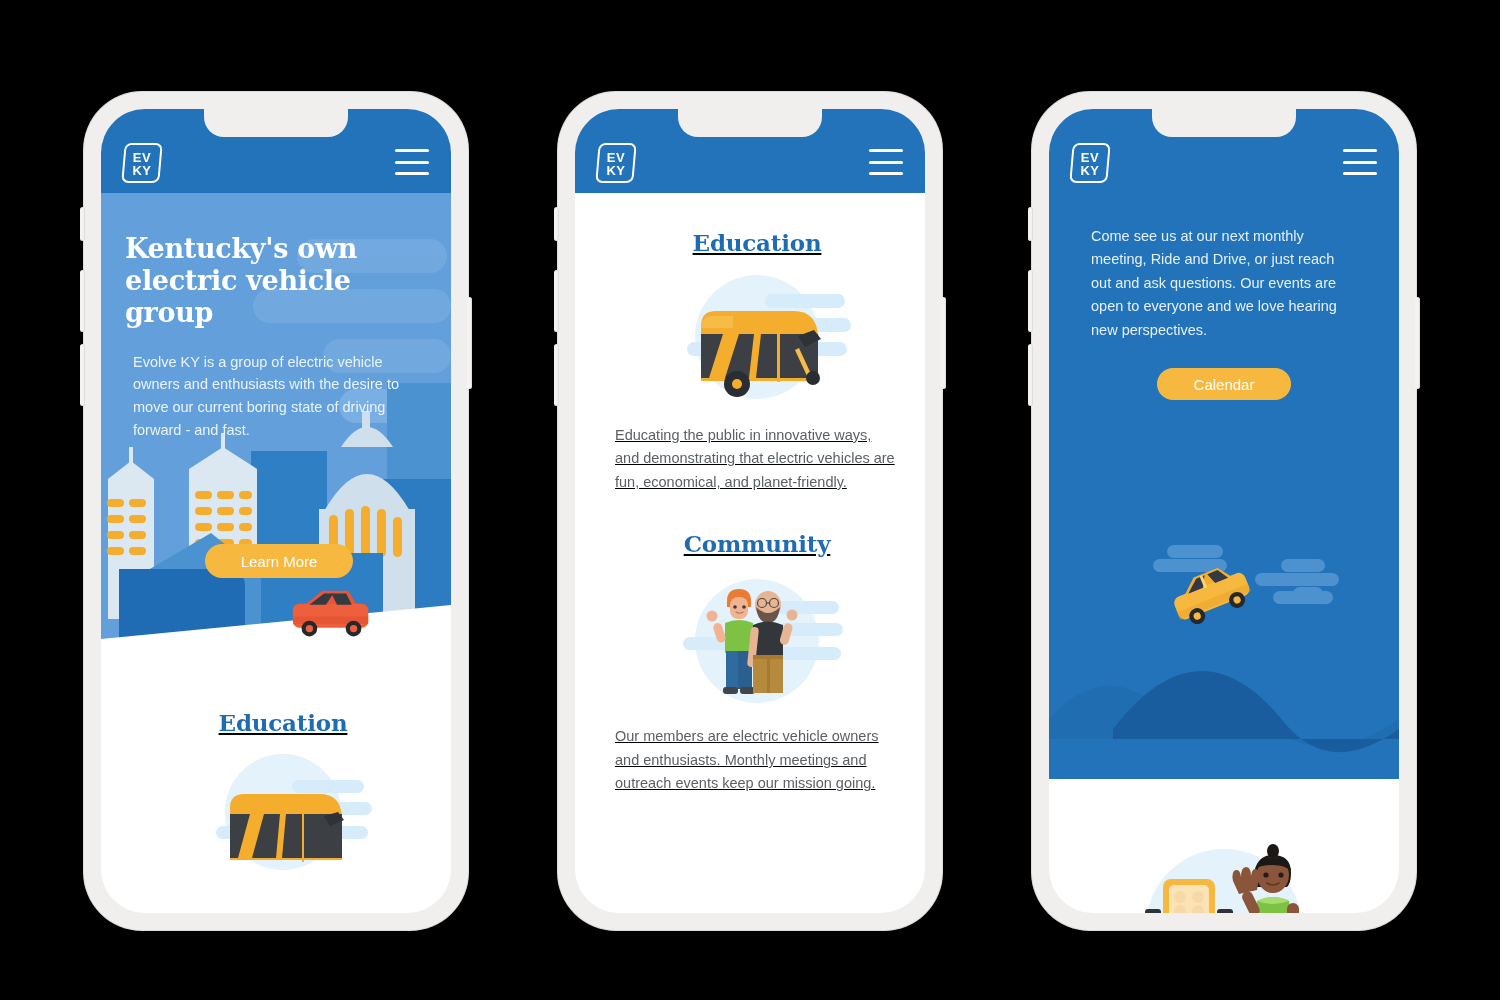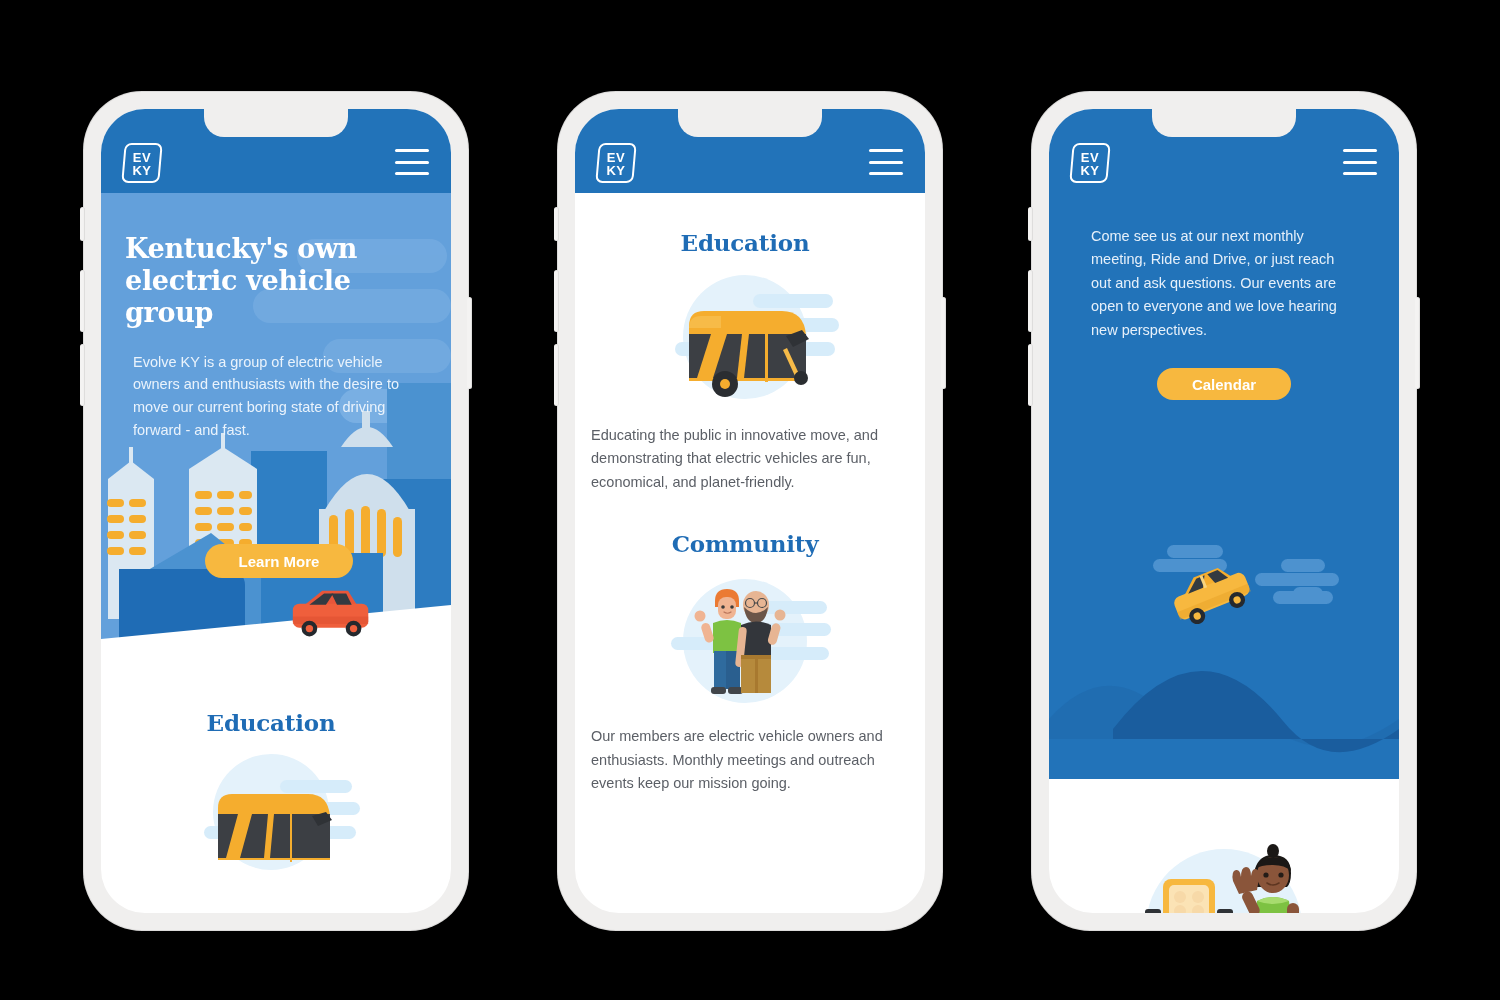--- a/index.html
+++ b/index.html
@@ -54,33 +54,33 @@
     position:relative;z-index:6;margin:0;padding:40px 24px 0 24px;
     color:#fff;font-family:"DejaVu Serif", serif;font-weight:bold;
     font-size:27px;line-height:1.18;letter-spacing:-.3px;
   }
   .hero1 p{
     position:relative;z-index:6;margin:8px;padding:14px 24px 0 24px;
     color:#eaf3fc;font-size:14.5px;line-height:1.58;
   }
   .btn{
     display:inline-block;border:none;border-radius:40px;
-    background:#f7b83f;color:#fff;font-weight:bold;cursor:pointer;
+    background:#f7b83f;color:#fff;font-weight:normal;cursor:pointer;
     text-align:center;
   }
   .btn-learn{position:absolute;z-index:7;left:104px;top:351px;
     width:148px;height:34px;line-height:34px;font-size:15px;}
   .btn-cal{position:relative;z-index:7;margin:26px auto 0 auto;display:block;
     width:134px;height:32px;line-height:32px;font-size:15px;}
 
   .cloudlayer{position:absolute;inset:0;z-index:2;}
   .city{position:absolute;left:0;bottom:0;width:350px;height:300px;z-index:3;}
 
   
-  .section{padding:36px 26px 0 16px;text-align:center;}
+  .section{padding:36px 26px 0 40px;text-align:center;text-decoration:underline;}
   .sect-title{
     margin:0;color:#1f6cb5;font-family:"DejaVu Serif", serif;font-weight:bold;
     font-size:23px;letter-spacing:-.2px;
   }
   .illus{margin:14px auto 0 auto;display:block;}
   .sect-body{
     margin:12px 0 0 0;color:#5b5f66;font-size:14.5px;line-height:1.62;
     text-align:left;
   }
 
@@ -291,21 +291,21 @@
             <path d="M28 30 L44 30 L30 74 L14 74 Z" fill="#f5ad2e"></path>
             <path d="M59 30 L66 30 L61 74 L54 74 Z" fill="#f5ad2e"></path>
             <rect x="82" y="26" width="3" height="52" fill="#f5ad2e"></rect>
             <path d="M103 32 l16 -6 l7 9 l-16 8 z" fill="#2f3236"></path>
             <path d="M104 44 l12 26 l-4 2 l-12 -26 z" fill="#f7bb48"></path>
             <circle cx="42" cy="80" r="13" fill="#2a2d31"></circle>
               <circle cx="42" cy="80" r="5" fill="#f5ad2e"></circle>
             <circle cx="118" cy="74" r="7" fill="#2a2d31"></circle>
           </g>
         </svg>
-        <p class="sect-body">Educating the public in innovative move, and demonstrating that electric vehicles are fun, economical, and planet-friendly.</p>
+        <p class="sect-body">Educating the public in innovative ways, and demonstrating that electric vehicles are fun, economical, and planet-friendly.</p>
       </div>
 
       <div class="section">
         <h2 class="sect-title">Community</h2>
         <svg class="illus" width="200" height="142" viewBox="0 0 200 142">
           <circle cx="100" cy="70" r="62" fill="#e4f2fb"></circle>
           <g fill="#d6ecfa">
             <rect x="108" y="30" width="74" height="13" rx="6.5"></rect>
             <rect x="122" y="52" width="64" height="13" rx="6.5"></rect>
             <rect x="26" y="66" width="68" height="13" rx="6.5"></rect>

